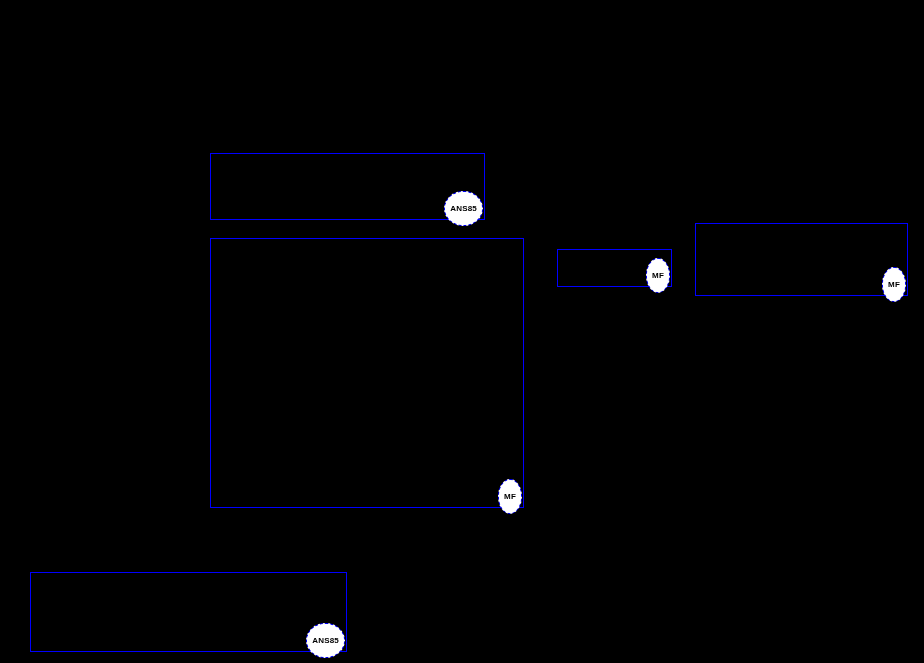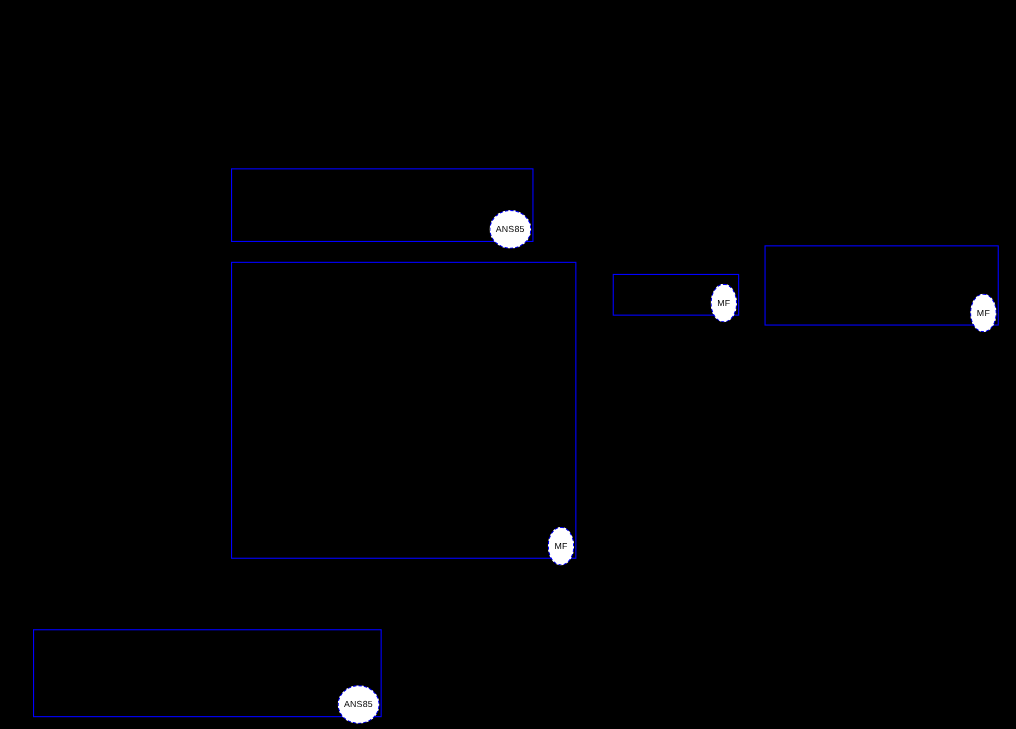--- a/index.html
+++ b/index.html
@@ -27,20 +27,21 @@
     bottom: -7px;
     background: #ffffff;
     border: 1px dashed #0000ff;
     border-radius: 50%;
     font-size: 8px;
     line-height: 11px;
     padding: 11px 5px;
     color: #000000;
     white-space: nowrap;
     letter-spacing: 0.2px;
+    font-weight: bold;
   }
   
   .box-1 { left: 210px; top: 153px; width: 275px; height: 67px; }
   .box-2 { left: 210px; top: 238px; width: 314px; height: 270px; }
   .box-3 { left: 557px; top: 249px; width: 115px; height: 38px; }
   .box-4 { left: 695px; top: 223px; width: 213px; height: 73px; }
   .box-5 { left: 30px;  top: 572px; width: 317px; height: 80px; }
 </style>
 </head>
 <body>

